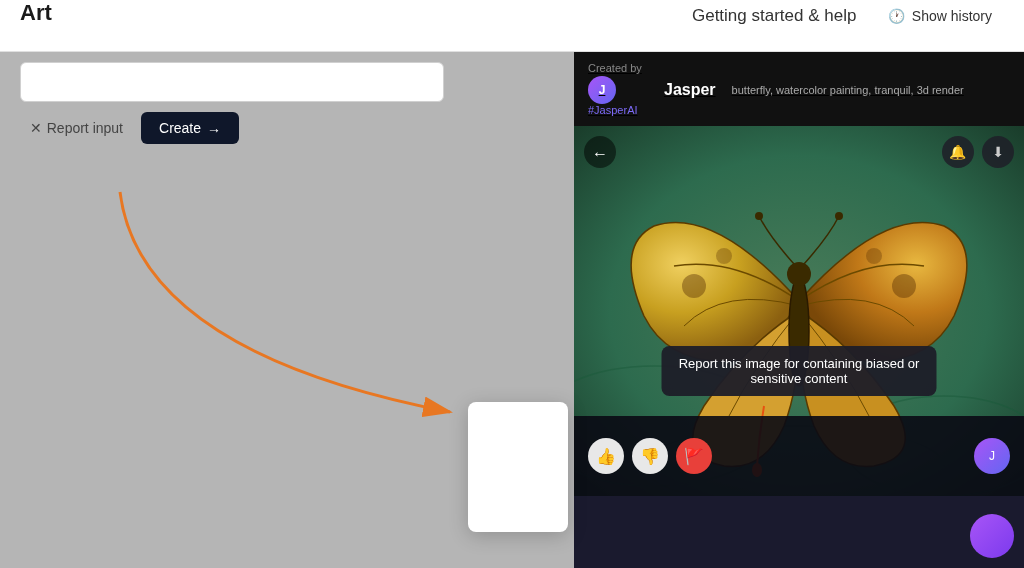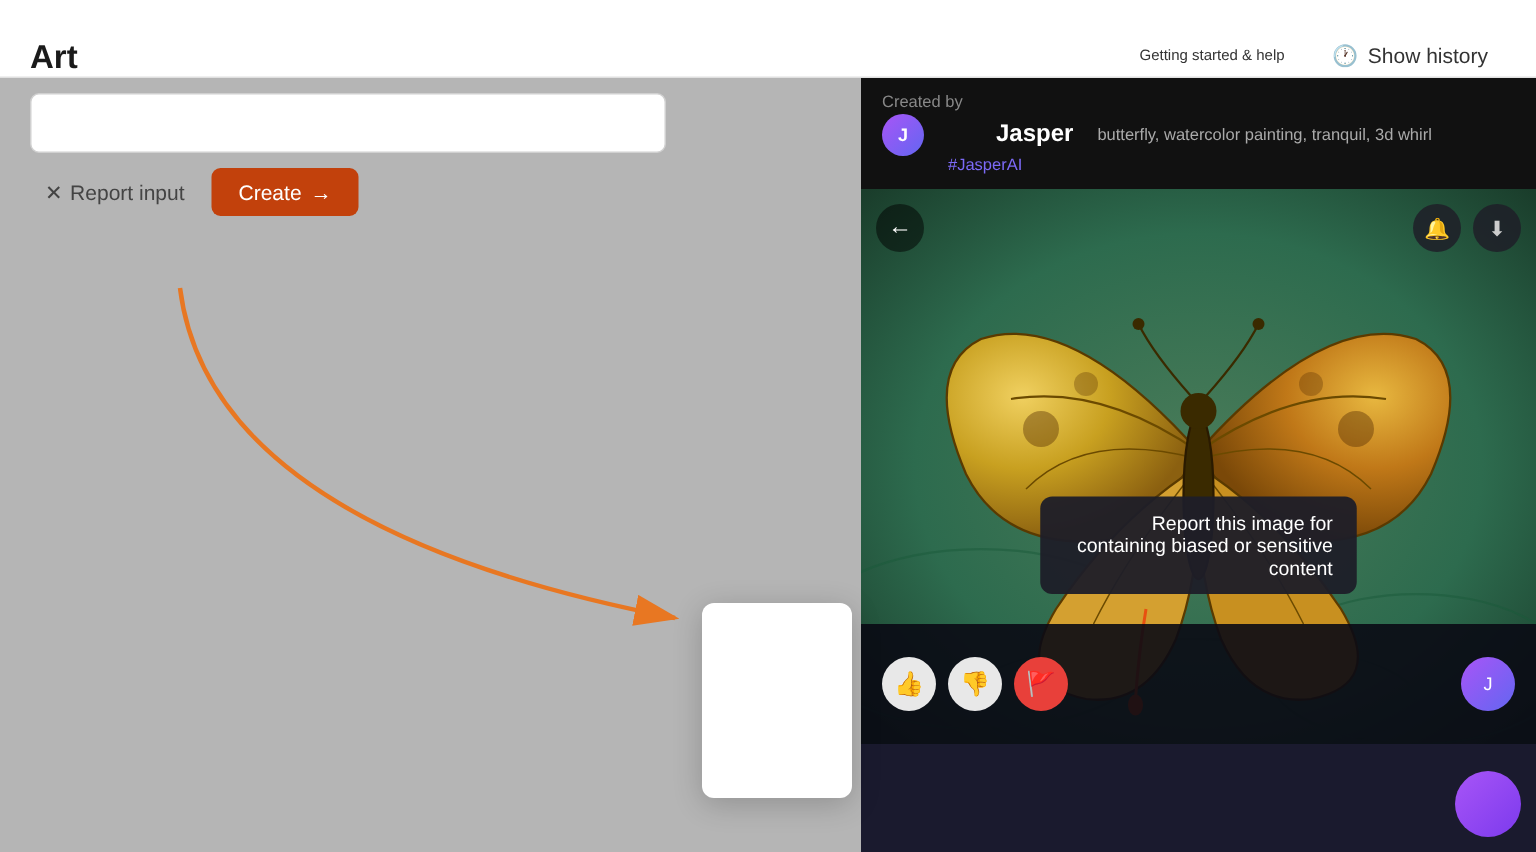--- a/index.html
+++ b/index.html
@@ -12,40 +12,40 @@
       position: relative;
     }
 
     
     .header {
       position: absolute;
       top: 0; left: 0; right: 0;
       height: 52px;
       background: #ffffff;
       display: flex;
-      align-items: flex-end;
+      align-items: flex-start;
       padding: 0 20px;
       border-bottom: 1px solid #e0e0e0;
       z-index: 10;
     }
     .header-logo {
       font-size: 22px;
       font-weight: 700;
       color: #1a1a1a;
     }
     .header-right {
       margin-left: auto;
       display: flex;
       align-items: center;
       gap: 8px;
     }
     .getting-started-btn {
       background: none;
       border: none;
-      font-size: 10px;
+      font-size: 17px;
       color: #333;
       cursor: pointer;
       padding: 6px 12px;
     }
     .show-history-btn {
       display: flex;
       align-items: center;
       gap: 6px;
       background: none;
       border: none;
@@ -100,21 +100,21 @@
     }
     .give-whirl-btn {
       background: none;
       border: none;
       color: #444;
       font-size: 14px;
       cursor: pointer;
       padding: 6px 10px;
     }
     .create-btn {
-      background: #c2410c;
+      background: #0f172a;
       color: #fff;
       border: none;
       border-radius: 6px;
       padding: 8px 18px;
       font-size: 14px;
       cursor: pointer;
       display: flex;
       align-items: center;
       gap: 6px;
     }
@@ -158,20 +158,21 @@
       overflow: hidden;
     }
 
     
     .panel-header {
       background: #111;
       padding: 10px 14px;
       display: flex;
       align-items: flex-end;
       gap: 10px;
+      text-decoration: underline;
     }
     .panel-created-by {
       font-size: 11px;
       color: #888;
       display: block;
       margin-bottom: 2px;
     }
     .panel-user {
       display: flex;
       align-items: center;
@@ -197,21 +198,20 @@
     }
     .panel-tags {
       font-size: 11px;
       color: #aaa;
       margin-left: 8px;
     }
     .panel-hashtag {
       font-size: 11px;
       color: #7c6af7;
       display: block;
-      margin-left: 44px;
     }
 
     
     .panel-image-container {
       position: relative;
       width: 100%;
       height: 370px;
       background: #0d0d1a;
       overflow: hidden;
     }
@@ -266,22 +266,22 @@
     .tooltip-container {
       position: absolute;
       bottom: 100px;
       left: 50%;
       transform: translateX(-50%);
       background: rgba(30,30,40,0.95);
       color: #fff;
       font-size: 13px;
       padding: 10px 16px;
       border-radius: 8px;
-      text-align: right;
-      width: 211px;
+      text-align: center;
+      width: 275px;
       z-index: 40;
     }
 
     
     .panel-bottom {
       position: absolute;
       bottom: 0;
       left: 0;
       right: 0;
       height: 80px;
@@ -393,21 +393,21 @@
   <div class="white-card"></div>
 
   <div class="image-panel">
 
     <div class="panel-header">
       <div>
         <span class="panel-created-by">Created by</span>
         <div class="panel-user">
           <div class="panel-avatar">J</div>
           <span class="panel-username">Jasper</span>
-          <span class="panel-tags">butterfly, watercolor painting, tranquil, 3d whirl</span>
+          <span class="panel-tags">butterfly, watercolor painting, tranquil, 3d render</span>
         </div>
         <span class="panel-hashtag">#JasperAI</span>
       </div>
     </div>
 
     <div class="panel-image-container">
       
       <svg class="butterfly-art" viewBox="0 0 450 370" xmlns="http://www.w3.org/2000/svg">
 
         <defs>

